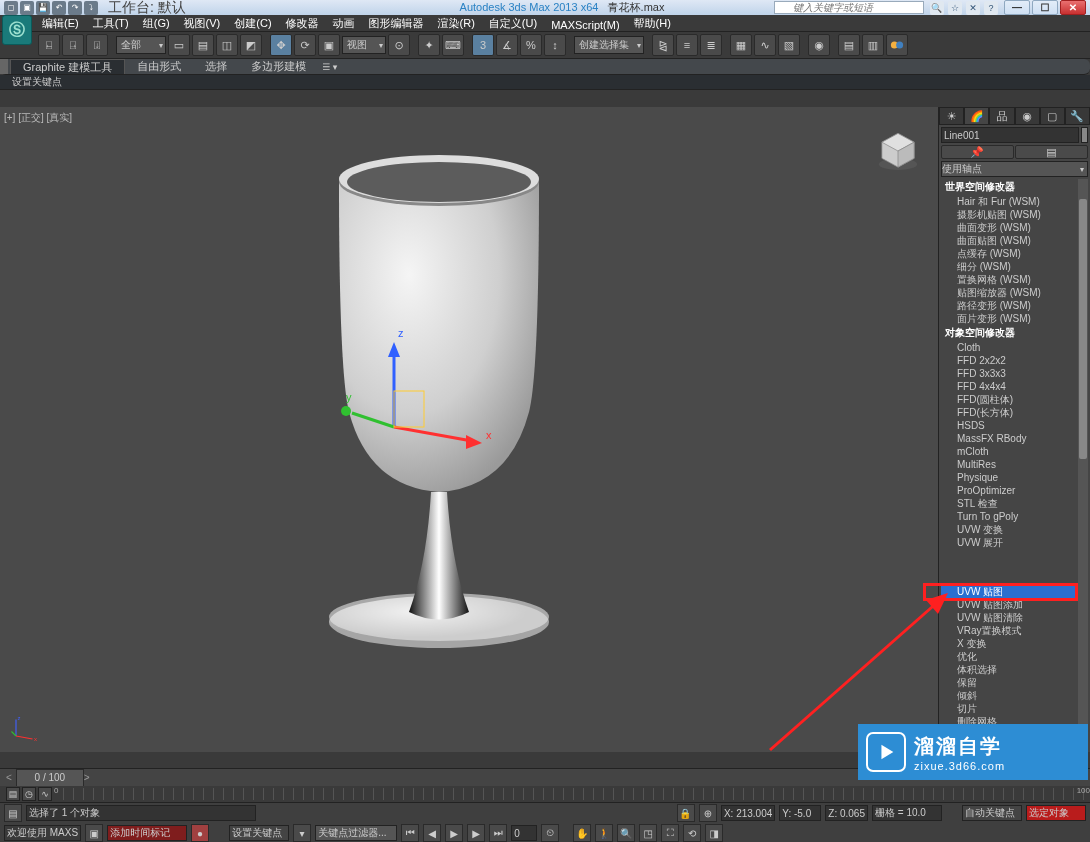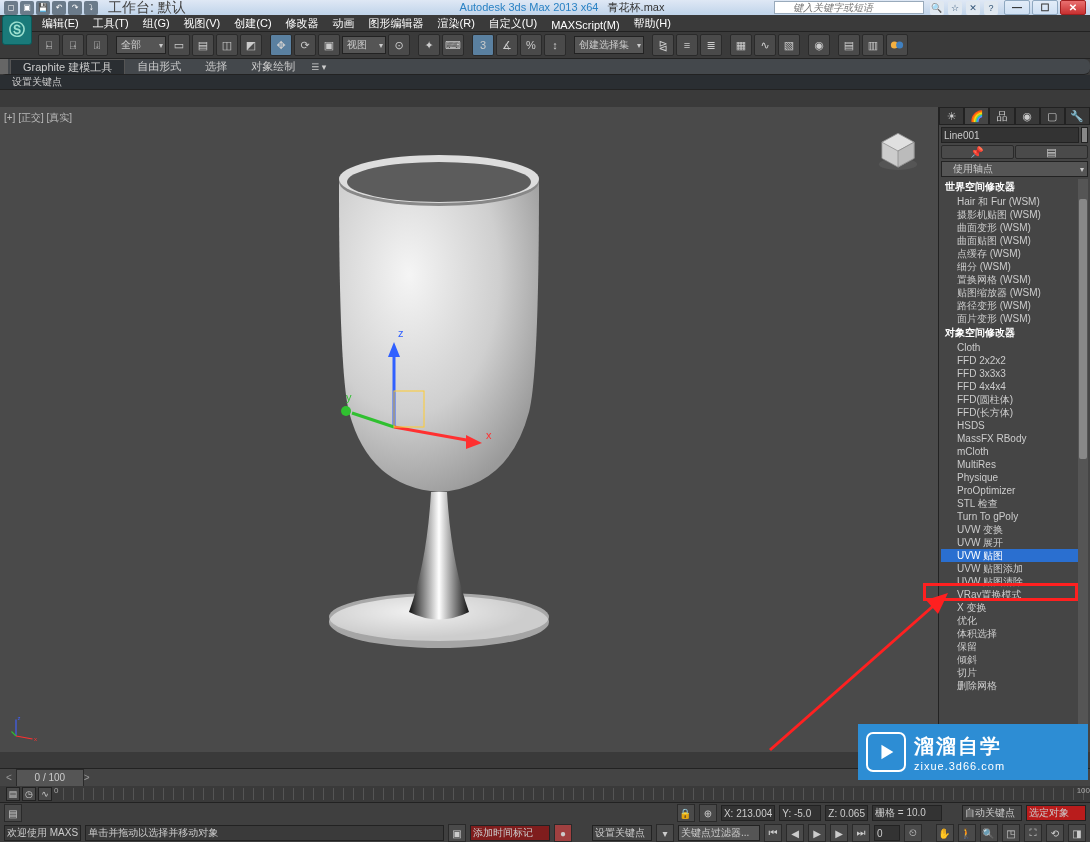--- a/index.html
+++ b/index.html
@@ -37,26 +37,26 @@
 .vplabel { position: absolute; left: 4px; top: 4px; font-size: 10px; color: #bbb; }
 .cube { position: absolute; right: 18px; top: 22px; width: 44px; height: 44px; }
 .gizmo { position: absolute; left: 10px; bottom: 10px; width: 30px; height: 30px; }
 .cmdpanel { position: absolute; right: 0; top: 107px; width: 152px; bottom: 90px; background: #454545; border-left: 1px solid #222; display: flex; flex-direction: column; }
 .cmdtabs { height: 18px; display: flex; background: #383838; }
 .cmdtabs .ct { flex: 1; border: 1px solid #222; display: flex; align-items: center; justify-content: center; font-size: 11px; }
 .cmdtabs .ct.a { background: #454545; }
 .namefld { display: flex; padding: 2px; gap: 2px; }
 .namefld input { flex: 1; background: #333; border: 1px solid #222; color: #ccc; font-size: 10px; height: 16px; padding: 0 2px; }
 .namefld .clr { width: 14px; height: 16px; background: #888; border: 1px solid #222; }
-.modlistbar { height: 16px; background: #555; border: 1px solid #222; margin: 2px; font-size: 10px; color: #ccc; display: flex; align-items: center; padding: 0 11px; position: relative; }
+.modlistbar { height: 16px; background: #555; border: 1px solid #222; margin: 2px; font-size: 10px; color: #ccc; display: flex; align-items: center; padding: 0 0; position: relative; }
 .modlistbar::after { content: "▾"; position: absolute; right: 3px; font-size: 8px; }
 .modlist { flex: 1; background: #454545; overflow-y: auto; font-size: 10px; margin: 0 2px; position: relative; }
 .mlh { color: #fff; padding: 1px 4px; font-weight: bold; }
 .mli { color: #ccc; padding: 0 4px 0 16px; line-height: 13px; cursor: pointer; }
-.mli.sel { background: #2a6fd0; color: #fff; }
+.mli.sel { background: #2a6fd0; color: #fff; margin-top: 36px; }
 .hl { position: absolute; border: 3px solid #ff2020; pointer-events: none; }
 .arrow { position: absolute; pointer-events: none; }
 .timeline { position: absolute; left: 0; right: 0; bottom: 56px; height: 18px; background: #444; border-top: 1px solid #222; display: flex; align-items: center; }
 .tlslider { height: 18px; background: #555; border: 1px solid #2a2a2a; width: 68px; margin-left: 4px; font-size: 10px; color: #ccc; display: flex; align-items: center; justify-content: center; position: relative; }
 .tlruler { position: absolute; left: 0; right: 0; bottom: 40px; height: 16px; background: #3a3a3a; display: flex; align-items: center; padding-left: 6px; gap: 2px; }
 .tlruler .sc { width: 14px; height: 14px; background: #4a4a4a; border: 1px solid #222; font-size: 9px; display: flex; align-items: center; justify-content: center; }
 .status { position: absolute; left: 0; right: 0; bottom: 0; height: 40px; background: #3f3f3f; border-top: 1px solid #222; }
 .srow { height: 20px; display: flex; align-items: center; gap: 4px; padding: 0 4px; font-size: 10px; color: #ccc; }
 .sbx { background: #333; border: 1px solid #222; height: 16px; padding: 0 2px; display: flex; align-items: center; min-width: 42px; }
 .sbtn { width: 18px; height: 18px; background: #4a4a4a; border: 1px solid #2a2a2a; display: flex; align-items: center; justify-content: center; font-size: 10px; }
@@ -162,21 +162,21 @@
         <circle cx="11" cy="8" r="4" fill="#4080c0"></circle>
       </svg>
     </div>
 </div>
 
 <div class="ribbon">
   <span style="width:8px;height:100%;background:#666;margin-right:2px"></span>
   <div class="rt ac">Graphite 建模工具</div>
   <div class="rt">自由形式</div>
   <div class="rt">选择</div>
-  <div class="rt">对象绘制</div>
+  <div class="rt">多边形建模</div>
   <span style="margin-left:4px;font-size:9px">☰ ▾</span>
 </div>
 <div class="ribbon2">
   <div class="r2">设置关键点</div>
 </div>
 
 <div class="viewport">
   <div class="vplabel">[+] [正交] [真实]</div>
 
   <svg class="cube" viewBox="0 0 60 60">
@@ -315,34 +315,34 @@
   <div class="sc">∿</div>
   <div style="flex:1;height:12px;background:repeating-linear-gradient(90deg,#3a3a3a 0,#3a3a3a 9px,#555 9px,#555 10px);position:relative">
     <span style="position:absolute;left:0;top:-2px;font-size:8px;color:#aaa">0</span>
     <span style="position:absolute;right:0;top:-2px;font-size:8px;color:#aaa">100</span>
   </div>
 </div>
 
 <div class="status">
   <div class="srow">
     <div class="sbtn">▤</div>
+    <div class="sbx" style="flex:0 0 230px">选择了 1 个对象</div>
     <div style="flex:1"></div>
     <div class="sbtn">🔒</div>
     <div class="sbtn">⊕</div>
     <div class="sbx">X: 213.004</div>
     <div class="sbx">Y: -5.0</div>
     <div class="sbx">Z: 0.065</div>
     <div class="sbx" style="min-width:70px">栅格 = 10.0</div>
     <div style="width:12px"></div>
     <div class="sbx" style="background:#444;min-width:60px">自动关键点</div>
     <div class="sbx" style="background:#b91c1c;min-width:60px">选定对象</div>
   </div>
   <div class="srow">
     <div class="sbx" style="min-width:70px;background:#3a3a3a">欢迎使用 MAXS</div>
-    <div class="sbx" style="flex:1;min-width:300px;background:#3a3a3a">单击并拖动以选择并移动对象</div>
     <div class="sbtn">▣</div>
     <div class="sbx" style="min-width:80px;background:#7f1d1d">添加时间标记</div>
     <div class="sbtn" style="background:#a04040">●</div>
     <div style="width:12px"></div>
     <div class="sbx" style="background:#444;min-width:60px">设置关键点</div>
     <div class="sbtn">▾</div>
     <div class="sbx" style="background:#555;min-width:82px">关键点过滤器...</div>
     <div class="sbtn">⏮</div>
     <div class="sbtn">◀</div>
     <div class="sbtn">▶</div>

